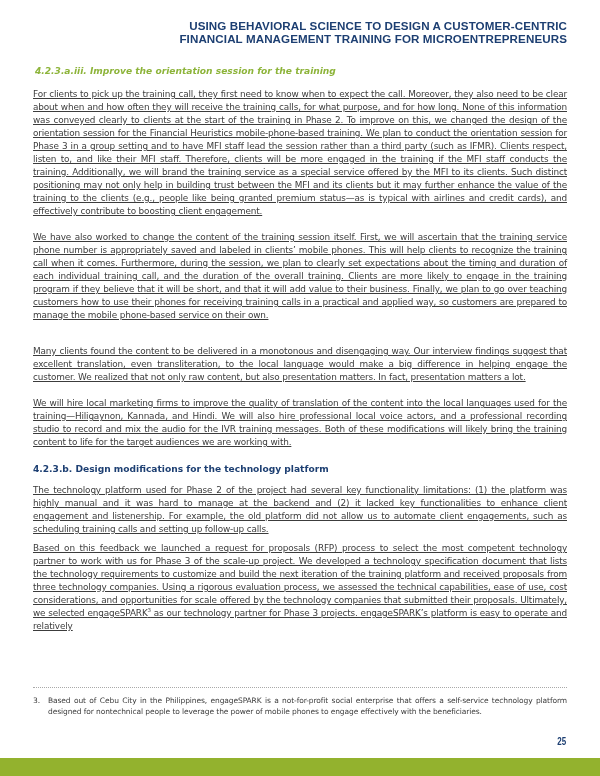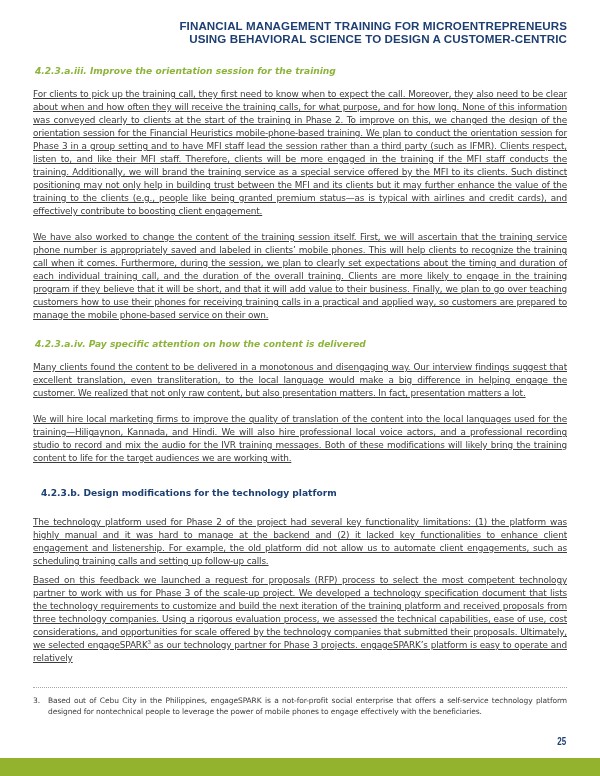--- a/index.html
+++ b/index.html
@@ -22,21 +22,21 @@
       position: absolute; left: 33px; top: 63px; width: 534px;
     }
     .h-green {
       font-family: "DejaVu Sans", sans-serif;
       font-size: 9.1px; font-weight: bold; font-style: italic;
       color: #8db43a; margin: 2px; line-height: 12px;
     }
     .h-blue {
       font-family: "DejaVu Sans", sans-serif;
       font-size: 9.1px; font-weight: bold;
-      color: #1d3f72; margin: 8px; line-height: 12px;
+      color: #1d3f72; margin: 0; line-height: 12px;
     }
     p.body {
       margin: 0; text-align: justify;
       font-size: 8.9px; line-height: 13px;
       letter-spacing: -0.15px;
       color: #3c3c3c;
       text-decoration: underline;
     }
     .sup { font-size: 5.5px; vertical-align: super; line-height: 0; }
     .divider {
@@ -58,33 +58,32 @@
     }
     .footer-bar {
       position: absolute; left: 0; bottom: 0; width: 600px; height: 18px;
       background: #93b22e;
     }
   </style>
 </head>
 <body>
 
 <div class="header">
+  <div>USING BEHAVIORAL SCIENCE TO DESIGN A CUSTOMER-CENTRIC</div>
   <div>FINANCIAL MANAGEMENT TRAINING FOR MICROENTREPRENEURS</div>
-  <div>USING BEHAVIORAL SCIENCE TO DESIGN A CUSTOMER-CENTRIC</div>
 </div>
 
 <div class="content">
   <h3 class="h-green">4.2.3.a.iii. Improve the orientation session for the training</h3>
   <div style="height:9px"></div>
   <p class="body">For clients to pick up the training call, they first need to know when to expect the call. Moreover, they also need to be clear about when and how often they will receive the training calls, for what purpose, and for how long. None of this information was conveyed clearly to clients at the start of the training in Phase 2. To improve on this, we changed the design of the orientation session for the Financial Heuristics mobile-phone-based training. We plan to conduct the orientation session for Phase 3 in a group setting and to have MFI staff lead the session rather than a third party (such as IFMR). Clients respect, listen to, and like their MFI staff. Therefore, clients will be more engaged in the training if the MFI staff conducts the training. Additionally, we will brand the training service as a special service offered by the MFI to its clients. Such distinct positioning may not only help in building trust between the MFI and its clients but it may further enhance the value of the training to the clients (e.g., people like being granted premium status—as is typical with airlines and credit cards), and effectively contribute to boosting client engagement.</p>
   <div style="height:13px"></div>
   <p class="body">We have also worked to change the content of the training session itself. First, we will ascertain that the training service phone number is appropriately saved and labeled in clients’ mobile phones. This will help clients to recognize the training call when it comes. Furthermore, during the session, we plan to clearly set expectations about the timing and duration of each individual training call, and the duration of the overall training. Clients are more likely to engage in the training program if they believe that it will be short, and that it will add value to their business. Finally, we plan to go over teaching customers how to use their phones for receiving training calls in a practical and applied way, so customers are prepared to manage the mobile phone-based service on their own.</p>
   <div style="height:14px"></div>
 
-  <h3 class="h-green">4.2.3.a.iv. Pay specific attention on how the content is delivered</h3>
   <div style="height:9px"></div>
   <p class="body">Many clients found the content to be delivered in a monotonous and disengaging way. Our interview findings suggest that excellent translation, even transliteration, to the local language would make a big difference in helping engage the customer. We realized that not only raw content, but also presentation matters. In fact, presentation matters a lot.</p>
   <div style="height:13px"></div>
   <p class="body">We will hire local marketing firms to improve the quality of translation of the content into the local languages used for the training—Hiligaynon, Kannada, and Hindi. We will also hire professional local voice actors, and a professional recording studio to record and mix the audio for the IVR training messages. Both of these modifications will likely bring the training content to life for the target audiences we are working with.</p>
   <div style="height:14px"></div>
 
   <h3 class="h-blue">4.2.3.b. Design modifications for the technology platform</h3>
   <div style="height:9px"></div>
   <p class="body">The technology platform used for Phase 2 of the project had several key functionality limitations: (1) the platform was highly manual and it was hard to manage at the backend and (2) it lacked key functionalities to enhance client engagement and listenership. For example, the old platform did not allow us to automate client engagements, such as scheduling training calls and setting up follow-up calls.</p>
   <div style="height:6px"></div>

